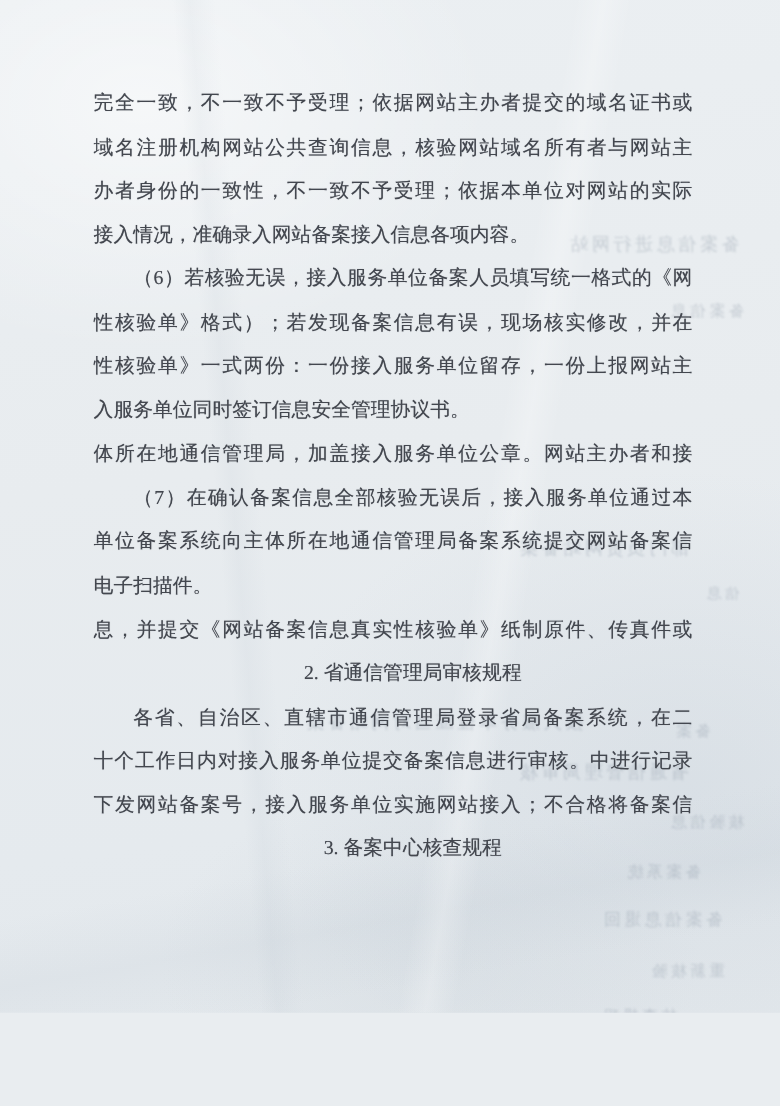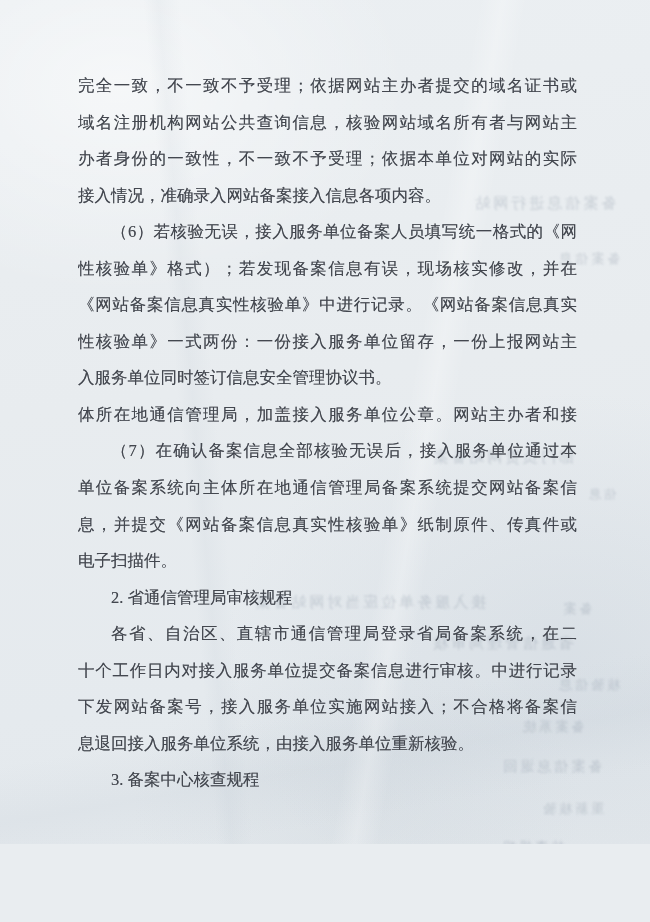--- a/index.html
+++ b/index.html
@@ -47,21 +47,21 @@
     overflow: hidden;
     white-space: nowrap;
     text-shadow: 0 0 0.6px rgba(67,71,79,0.55);
   }
   .line.j {
     white-space: normal;
     text-align: justify;
     text-align-last: justify;
     text-justify: inter-character;
   }
-  .line.ind { text-indent: 33px; }
+  .line.ind { text-indent: 33px; text-align: center; }
   .ghost-layer {
     position: absolute;
     inset: 0;
     pointer-events: none;
   }
   .ghost {
     position: absolute;
     transform: scaleX(-1);
     color: rgba(112,124,142,0.28);
     filter: blur(1.1px);
@@ -101,31 +101,29 @@
     </div>
 
   <main class="content">
     <div>
         <div class="line j">完全一致，不一致不予受理；依据网站主办者提交的域名证书或</div>
         <div class="line j">域名注册机构网站公共查询信息，核验网站域名所有者与网站主</div>
         <div class="line j">办者身份的一致性，不一致不予受理；依据本单位对网站的实际</div>
         <div class="line">接入情况，准确录入网站备案接入信息各项内容。</div>
         <div class="line j ind">（6）若核验无误，接入服务单位备案人员填写统一格式的《网</div>
         <div class="line j">性核验单》格式）；若发现备案信息有误，现场核实修改，并在</div>
-        <div class="line j">《网站备案信息真实性核验单》中进行记录。《网站备案信息真实</div>
         <div class="line j">性核验单》一式两份：一份接入服务单位留存，一份上报网站主</div>
         <div class="line">入服务单位同时签订信息安全管理协议书。</div>
         <div class="line j">体所在地通信管理局，加盖接入服务单位公章。网站主办者和接</div>
         <div class="line j ind">（7）在确认备案信息全部核验无误后，接入服务单位通过本</div>
         <div class="line j">单位备案系统向主体所在地通信管理局备案系统提交网站备案信</div>
+        <div class="line">电子扫描件。</div>
         <div class="line j">息，并提交《网站备案信息真实性核验单》纸制原件、传真件或</div>
-        <div class="line">电子扫描件。</div>
         <div class="line ind">2. 省通信管理局审核规程</div>
         <div class="line j ind">各省、自治区、直辖市通信管理局登录省局备案系统，在二</div>
         <div class="line j">十个工作日内对接入服务单位提交备案信息进行审核。中进行记录</div>
         <div class="line j">下发网站备案号，接入服务单位实施网站接入；不合格将备案信</div>
-        <div class="line">息退回接入服务单位系统，由接入服务单位重新核验。</div>
         <div class="line ind">3. 备案中心核查规程</div>
       </div>
   </main>
 
   <div class="pagenum">- 5 -</div>
 </div>
 
 </body></html>

